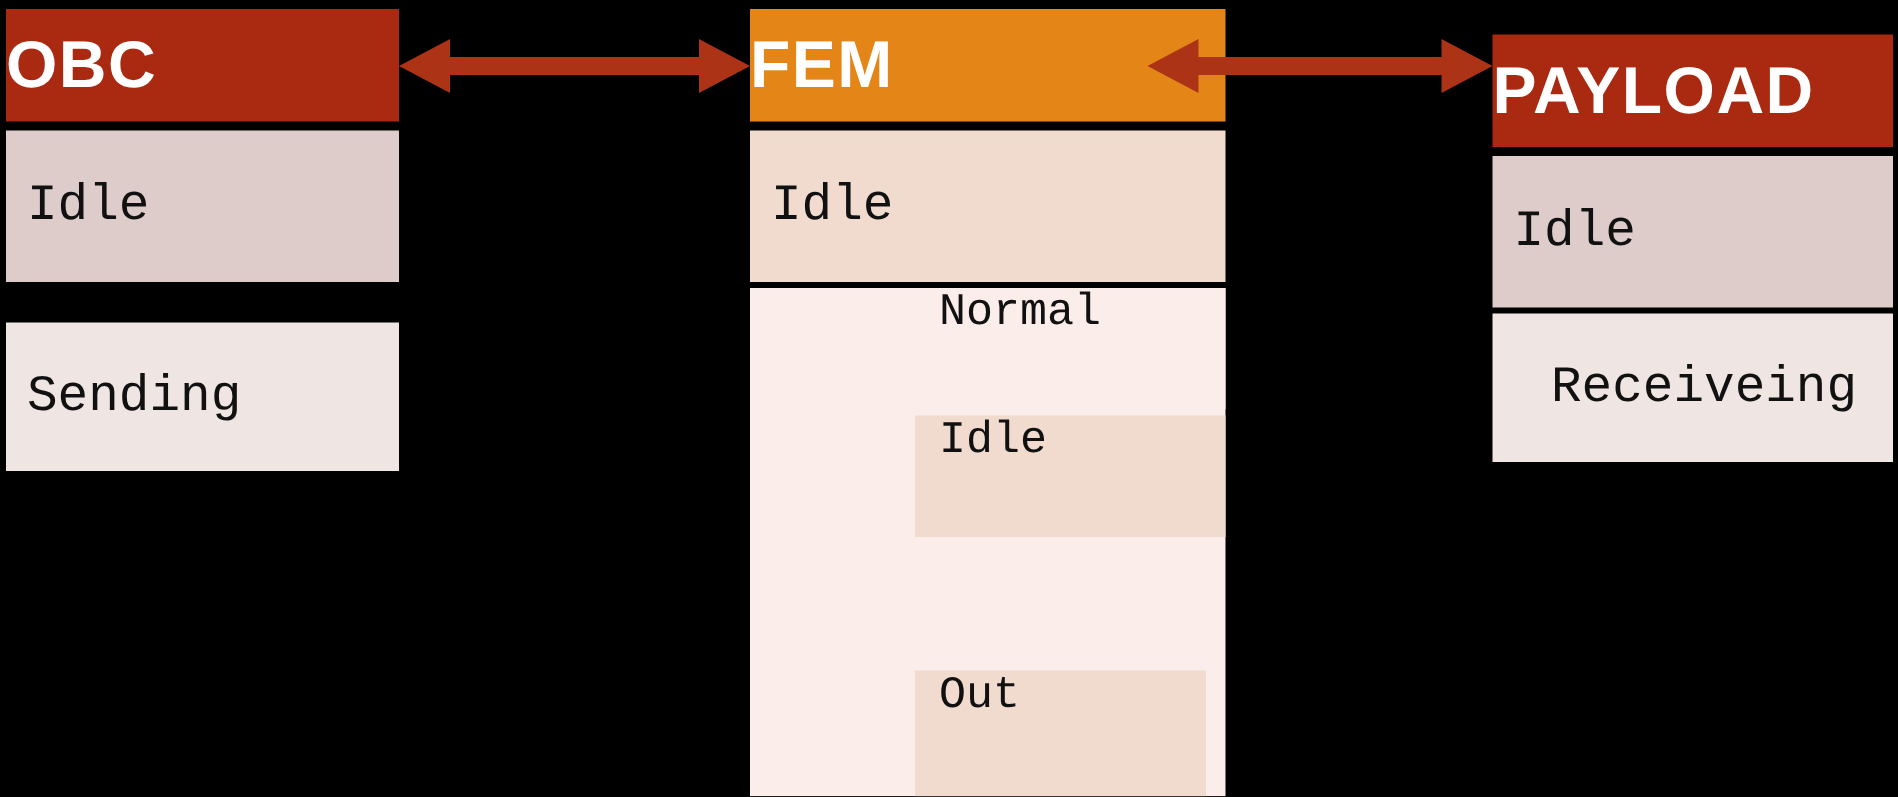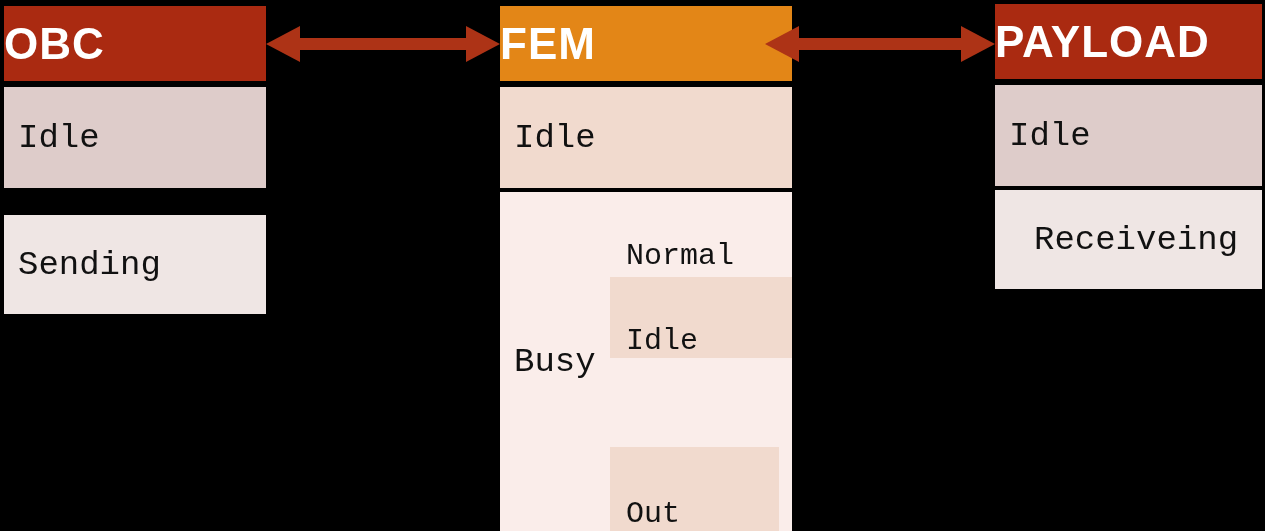--- a/index.html
+++ b/index.html
@@ -78,21 +78,21 @@
     font-size: 34px;
     color: #111111;
     padding-left: 14px;
     box-sizing: border-box;
     white-space: nowrap;
   }
   .substate {
     position: absolute;
     box-sizing: border-box;
     display: flex;
-    align-items: flex-end;
+    align-items: flex-start;
     font-size: 30px;
     color: #111111;
     padding-left: 16px;
     white-space: nowrap;
   }
 
   
   .arrow {
     position: absolute;
   }
@@ -118,34 +118,31 @@
   </div>
 
   <div class="arrow" style="left:266px; top:24px; width:234px; height:40px;">
     <svg width="234" height="40" viewBox="0 0 234 40" aria-hidden="true">
       <polygon points="0,20 34,2 34,38" fill="#AD3316"></polygon>
       <polygon points="234,20 200,2 200,38" fill="#AD3316"></polygon>
       <rect x="28" y="14" width="178" height="12" fill="#AD3316"></rect>
     </svg>
   </div>
 
-  <div class="block" style="left:500px; top:6px; width:292px; height:519px;">
+  <div class="block" style="left:500px; top:6px; width:317px; height:519px;">
     <div class="block-header" style="background:#E38617;">
       <span>FEM</span>
     </div>
     <div class="block-body" style="top:81px; bottom:0;">
 
       <div class="state-row" style="top:0; height:101px; background:#F1DACE;">
         <span>Idle</span>
       </div>
 
       <div class="compound" style="top:105px; height:339px; background:#FAEDEA;">
-        <div class="compound-label" style="width:110px;">
-          <span>Busy</span>
-        </div>
 
         <div class="substate" style="left:110px; right:0; top:0; height:81px; background:#FAEDEA;">
           <span>Normal</span>
         </div>
         <div class="substate" style="left:110px; right:0; top:85px; height:81px; background:#F1DACE;">
           <span>Idle</span>
         </div>
         <div class="substate" style="left:110px; right:13px; top:255px; height:84px; background:#F1DACE;">
           <span>Out</span>
         </div>
@@ -154,21 +151,21 @@
   </div>
 
   <div class="arrow" style="left:765px; top:24px; width:230px; height:40px;">
     <svg width="230" height="40" viewBox="0 0 230 40" aria-hidden="true">
       <polygon points="0,20 34,2 34,38" fill="#AD3316"></polygon>
       <polygon points="230,20 196,2 196,38" fill="#AD3316"></polygon>
       <rect x="28" y="14" width="174" height="12" fill="#AD3316"></rect>
     </svg>
   </div>
 
-  <div class="block" style="left:995px; top:4px; width:267px; height:285px;">
+  <div class="block" style="left:995px; top:23px; width:267px; height:285px;">
     <div class="block-header" style="background:#AA2A11;">
       <span>PAYLOAD</span>
     </div>
     <div class="block-body" style="top:81px; bottom:0;">
       <div class="state-row" style="top:0; height:101px; background:#DECCCA;">
         <span>Idle</span>
       </div>
       <div class="state-row" style="top:105px; height:99px; background:#EFE6E4;padding-left:39px;">
         <span>Receiveing</span>
       </div>

